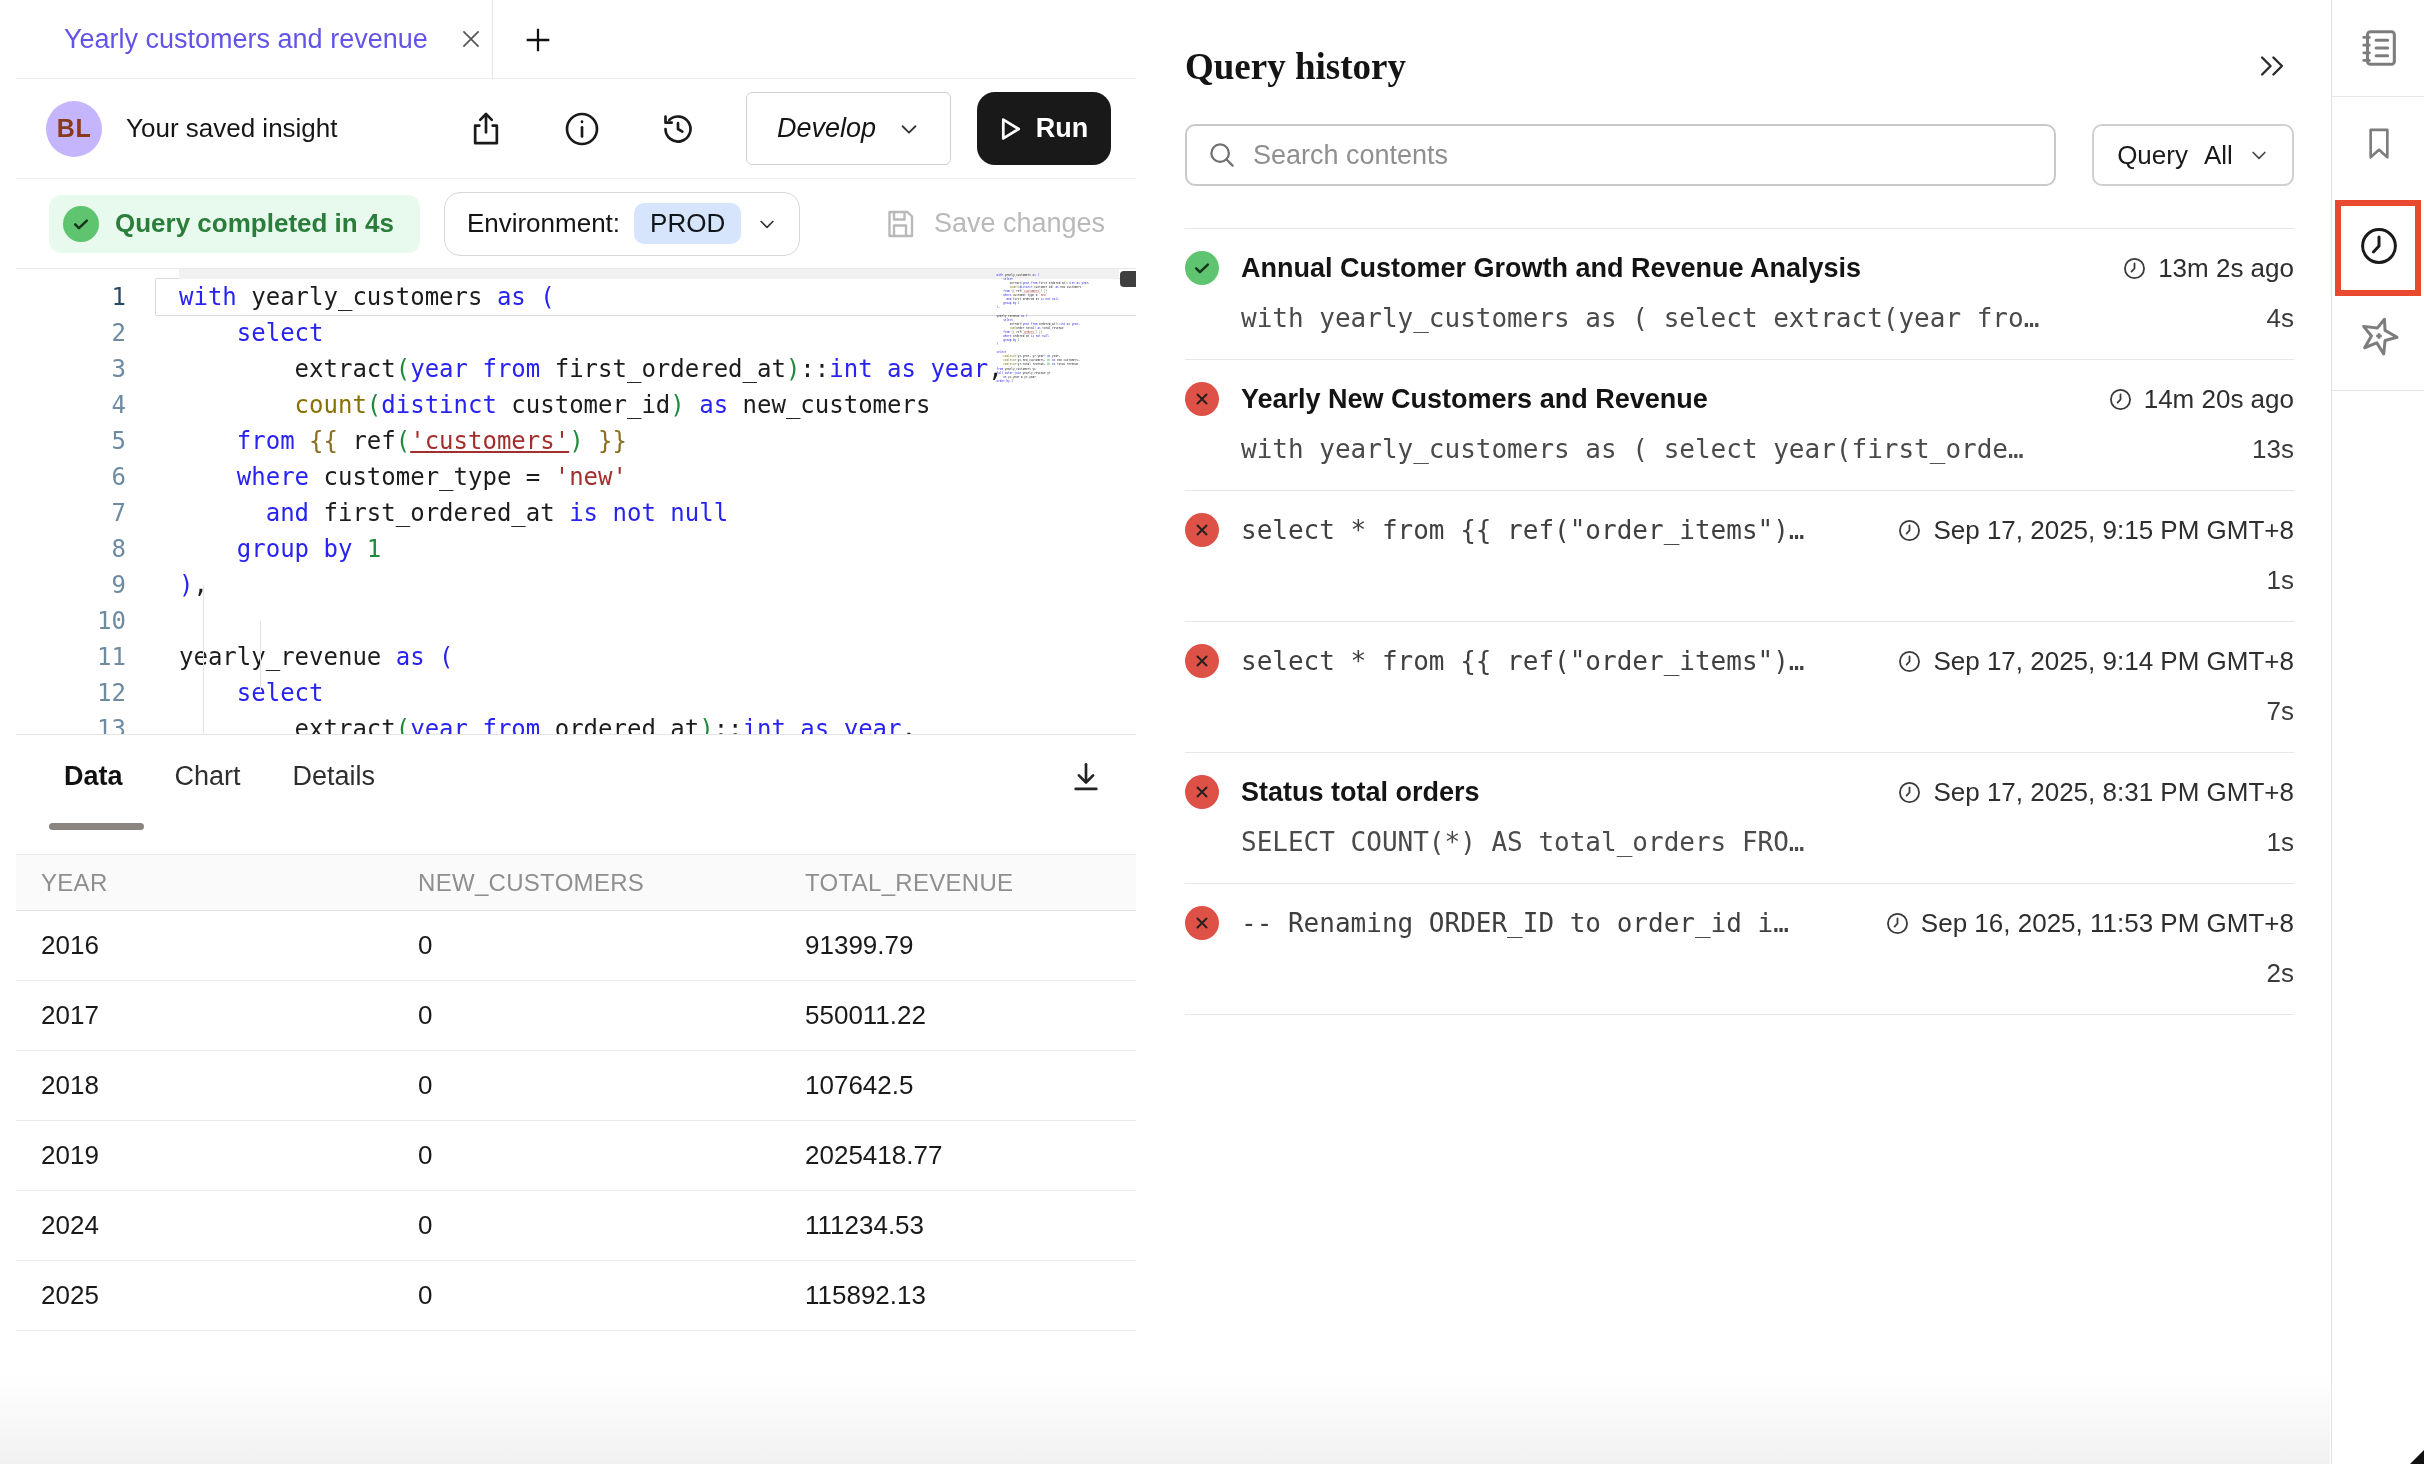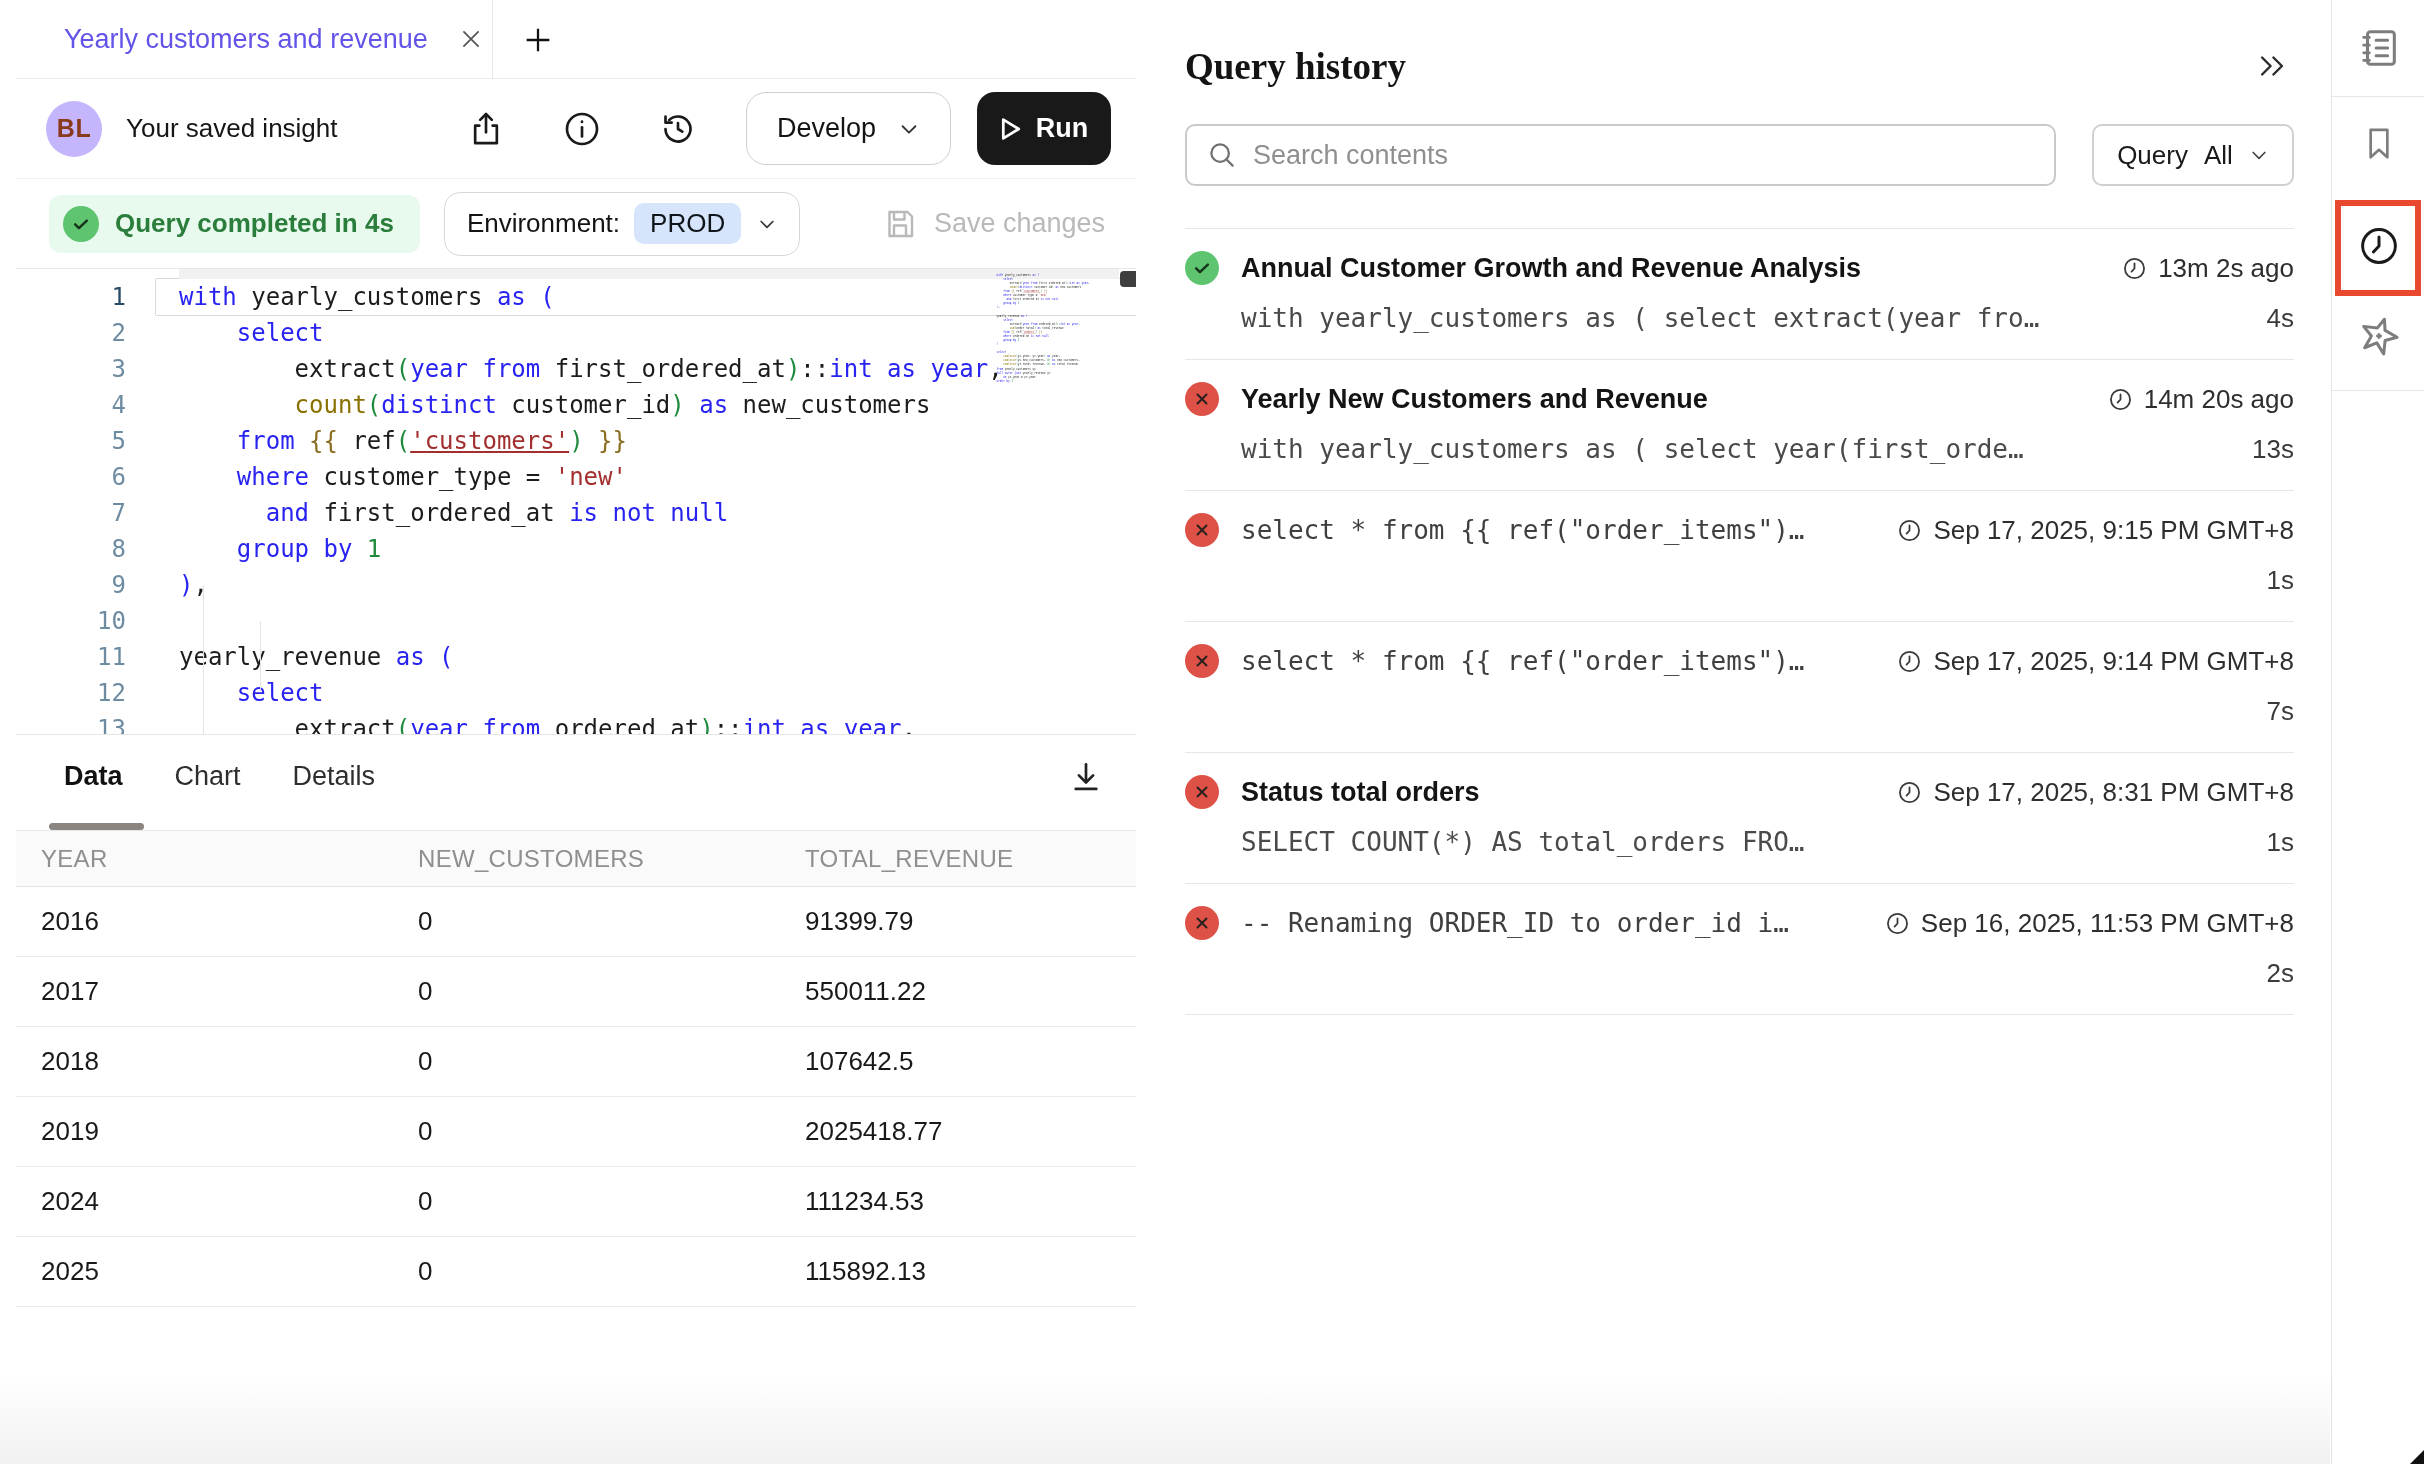--- a/index.html
+++ b/index.html
@@ -22,23 +22,23 @@
 
   .header-row { height:100px; border-bottom:1px solid #f0f0f0;
     display:flex; align-items:center; padding:0 39px 0 30px; }
   .avatar { width:56px; height:56px; border-radius:50%; background:#c4b5fd;
     color:#8a3a1c; font-size:25px; font-weight:700; display:flex; align-items:center;
     justify-content:center; letter-spacing:0.5px; }
   .insight-label { margin-left:24px; font-size:26px; color:#161616; }
   .header-spacer { flex:1; }
   .icon-btn { width:44px; height:44px; display:flex; align-items:center; justify-content:center;
     margin-left:52px; cursor:pointer; }
-  .develop-btn { margin-left:46px; height:73px; border:1px solid #cfcfcf; border-radius:20px;
+  .develop-btn { margin-left:46px; height:73px; border:1px solid #cfcfcf; border-radius:6px;
     background:#fff; display:flex; align-items:center; gap:22px; padding:0 30px;
-    font-size:27px; color:#141414; cursor:pointer; }
+    font-size:27px; color:#141414; cursor:pointer;font-style:italic; }
   .run-btn { margin-left:26px; height:73px; width:134px; border-radius:18px; background:#191919;
     color:#fff; display:flex; align-items:center; justify-content:center; gap:14px;
     font-size:27px; font-weight:600; cursor:pointer; }
 
   .status-row { height:89px; display:flex; align-items:center; padding:0 45px 0 33px; }
   .status-pill { height:58px; border-radius:12px; background:#e8f9ed; color:#2a7d3b;
     display:flex; align-items:center; gap:16px; padding:0 26px 0 14px; font-size:26px; font-weight:600; }
   .check-circle { width:36px; height:36px; border-radius:50%; background:#5ec46f;
     display:flex; align-items:center; justify-content:center; }
   .env-btn { margin-left:24px; height:64px; border:1px solid #d8d8d8; border-radius:16px; background:#fff;
@@ -76,21 +76,21 @@
   .rtab { font-size:27px; color:#2e2e2e; cursor:pointer; }
   .rtab.active { font-weight:700; color:#111; }
   .rtab-underline { position:absolute; left:33px; bottom:0; width:95px; height:7px;
     background:#8a8580; border-radius:4px; }
   .download-btn { position:absolute; right:40px; top:18px; width:48px; height:48px;
     display:flex; align-items:center; justify-content:center; cursor:pointer; }
 
   .result-table { width:100%; }
   .thead { height:57px; background:#fafafa; border-top:1px solid #e8e8e8; border-bottom:1px solid #e2e2e2;
     display:grid; grid-template-columns:377px 387px 1fr; align-items:center; padding-left:25px;
-    color:#8f8f8f; font-size:24px; letter-spacing:0.3px; }
+    color:#8f8f8f; font-size:24px; letter-spacing:0.3px;margin-top:24px; }
   .trow { height:70px; display:grid; grid-template-columns:377px 387px 1fr; align-items:center;
     padding-left:25px; border-bottom:1px solid #ebebeb; font-size:26px; color:#191919; }
 
   .bottom-shadow { position:absolute; left:0; bottom:0; width:2330px; height:90px;
     background:linear-gradient(to bottom, rgba(0,0,0,0), rgba(0,0,0,0.055)); pointer-events:none; }
 
   
   #history-panel { position:absolute; left:1136px; top:0; width:1194px; height:1464px;
     background:#fff; padding:44px 36px 0 49px; }
   .hp-title-row { display:flex; align-items:center; justify-content:space-between;font-family:Liberation Serif, serif; }

